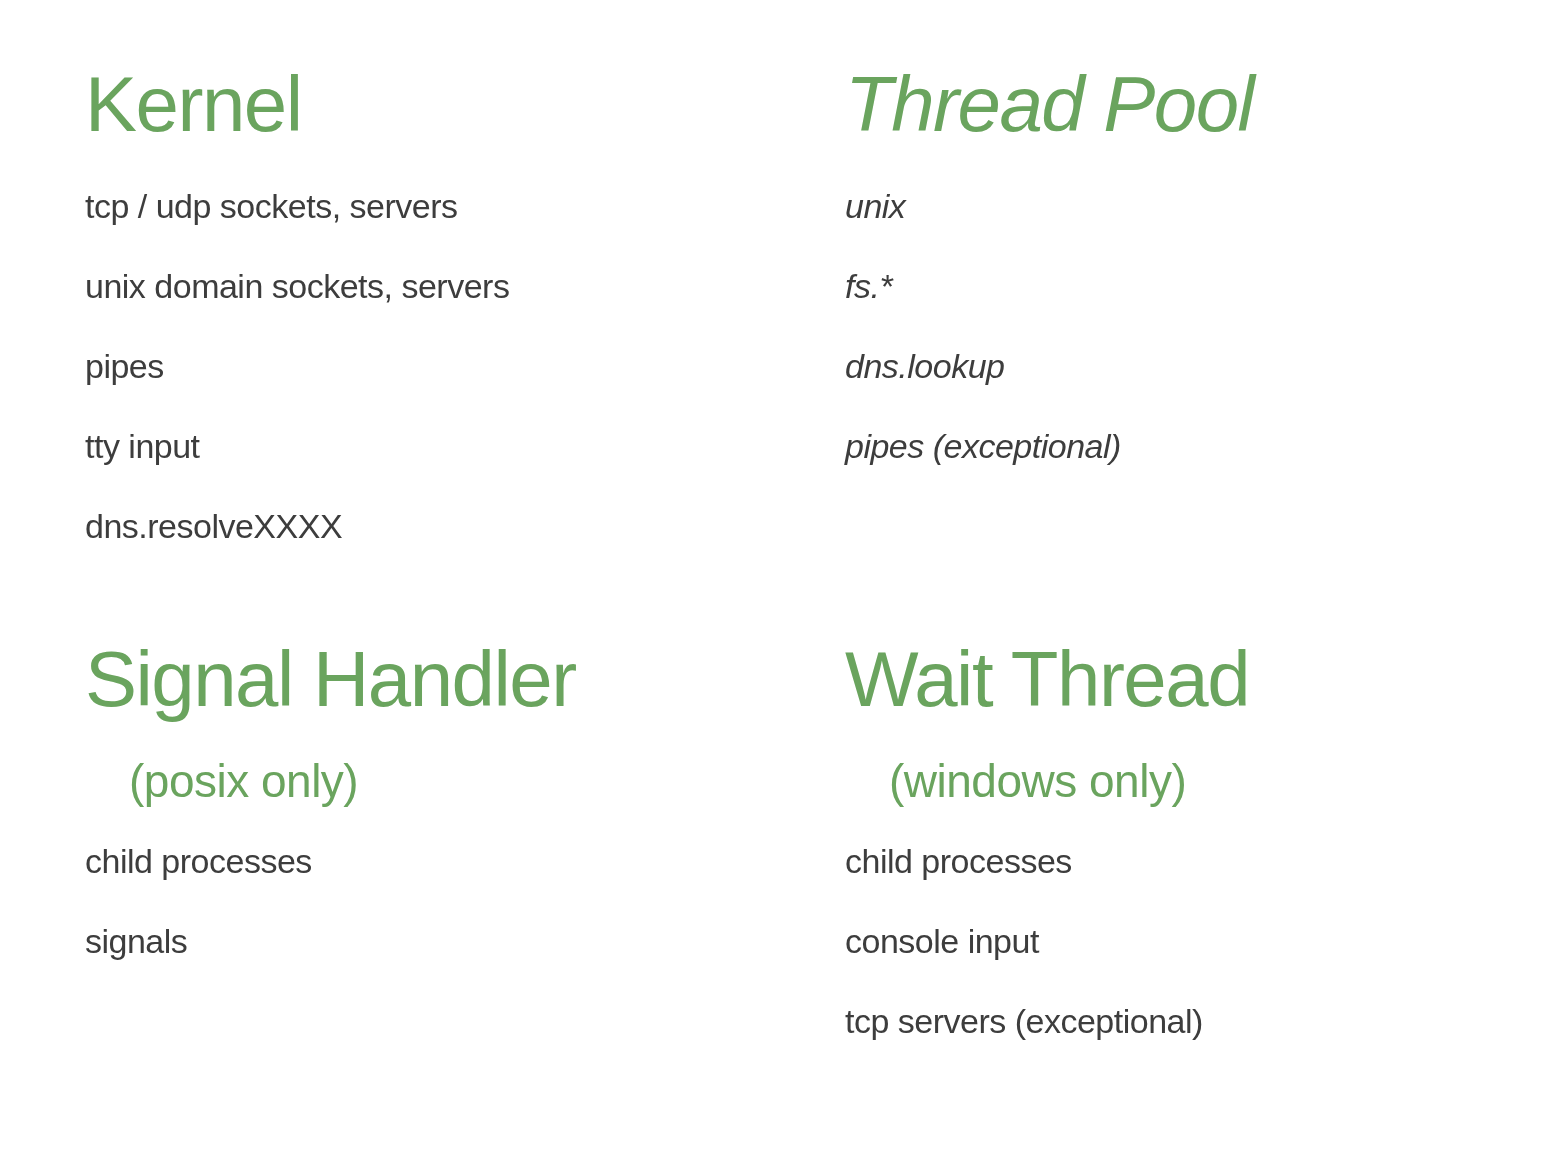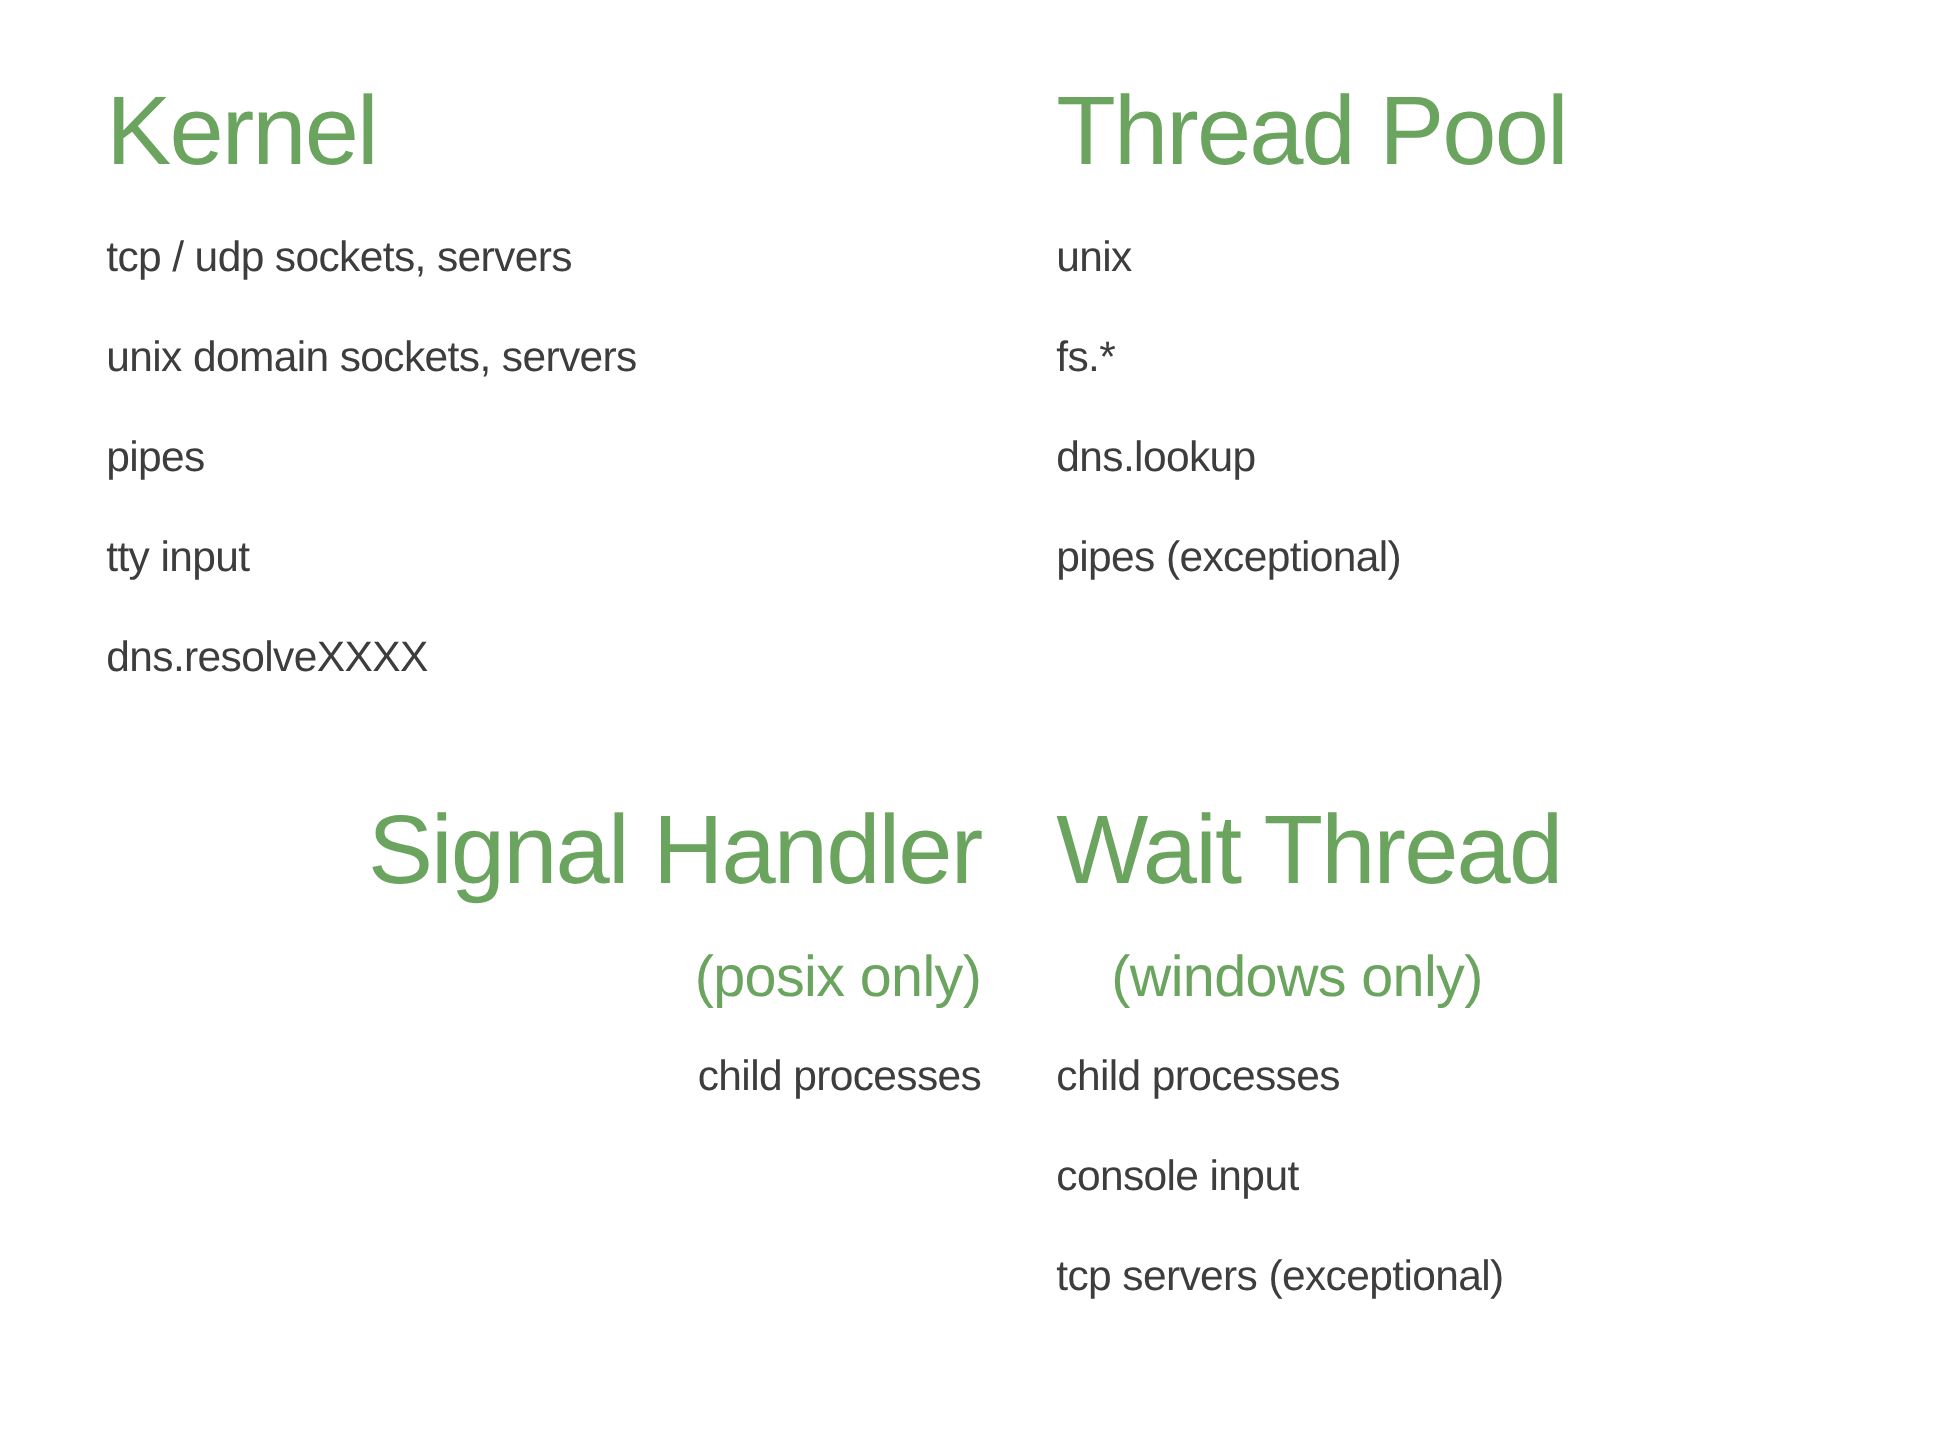--- a/index.html
+++ b/index.html
@@ -17,22 +17,22 @@
     position: relative;
     width: 1568px;
     height: 1149px;
     background: #ffffff;
   }
   .section {
     position: absolute;
     width: 700px;
   }
   .section.pos-tl { left: 85px;  top: 60px;  }
-  .section.pos-tr { left: 845px; top: 60px;  }
-  .section.pos-bl { left: 85px;  top: 635px; text-align: right; }
+  .section.pos-tr { left: 845px; top: 60px; font-style: italic;  }
+  .section.pos-bl { left: 85px;  top: 635px; }
   .section.pos-br { left: 845px; top: 635px; }
   .section-title {
     font-size: 78px;
     line-height: 88px;
     font-weight: 400;
     letter-spacing: -1.5px;
     color: var(--accent);
     margin: 0 0 18px 0;
     white-space: nowrap;
   }
@@ -80,20 +80,21 @@
         <div class="item">dns.lookup</div>
         <div class="item">pipes (exceptional)</div>
       </div>
   </div>
 
   <div class="section pos-bl">
     <h1 class="section-title">Signal Handler</h1>
     <div class="section-subtitle">(posix only)</div>
     <div class="section-items">
         <div class="item">child processes</div>
+        <div class="item">signals</div>
       </div>
   </div>
 
   <div class="section pos-br">
     <h1 class="section-title">Wait Thread</h1>
     <div class="section-subtitle">(windows only)</div>
     <div class="section-items">
         <div class="item">child processes</div>
         <div class="item">console input</div>
         <div class="item">tcp servers (exceptional)</div>

